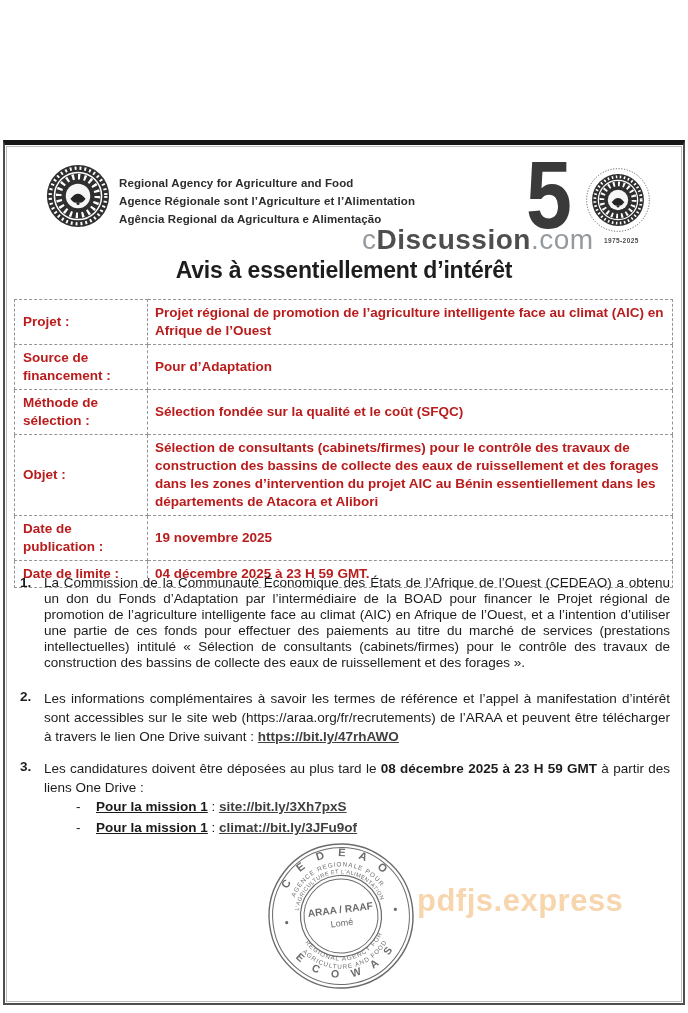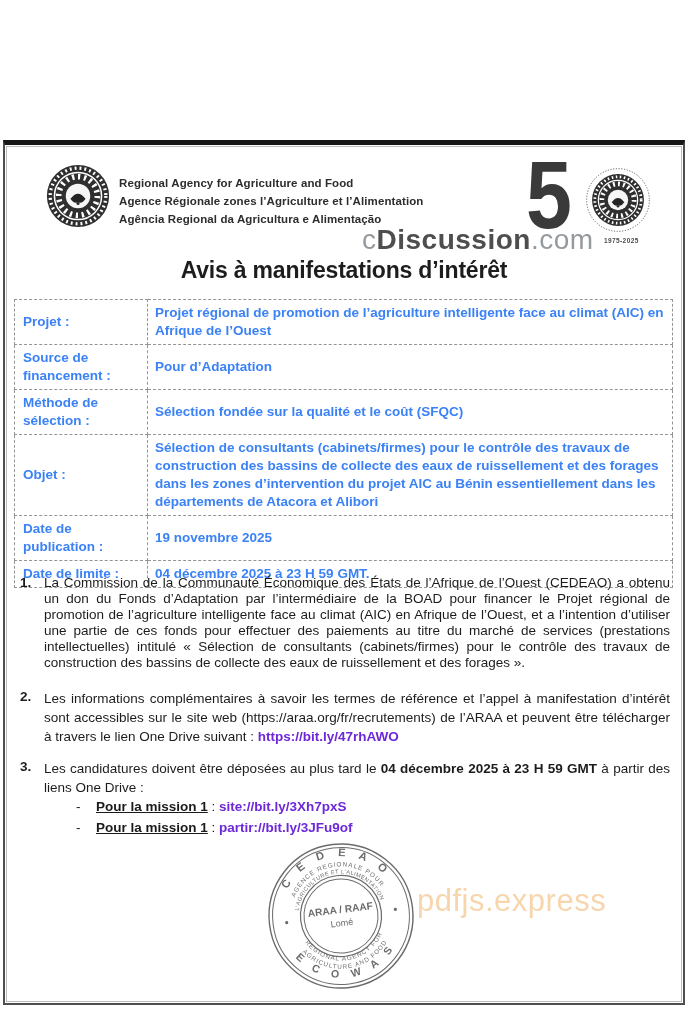--- a/index.html
+++ b/index.html
@@ -25,49 +25,49 @@
   .cdiscussion { position:absolute; left:362px; top:224px; font-size:28px; letter-spacing:.5px;
                  white-space:nowrap; opacity:.92; }
   .cd-prefix, .cd-suffix { color:#8d9296; font-weight:400; }
   .cd-main { color:#404040; font-weight:700; }
 
   .doc-title { position:absolute; left:0; right:0; top:257px; text-align:center;
                font-size:23px; font-weight:700; color:#1d1d1d; letter-spacing:-.2px; }
 
   
   .info-table { position:absolute; left:14px; top:299px; width:659px; border-collapse:collapse;
-                font-size:13.5px; line-height:18px; color:#3b82f6; }
+                font-size:13.5px; line-height:18px; color:#b91c1c; }
   .info-table td { border:1px dashed #949494; vertical-align:middle; font-weight:700; }
   .info-table td.lbl { width:133px; padding:4px 4px 4px 8px; }
   .info-table td.val { padding:4px 8px 4px 7px; }
 
   
   .para { position:absolute; left:20px; width:650px; display:flex; gap:8px;
           font-size:13.5px; color:#1c1c1c; }
   .para .num { width:16px; flex:none; font-weight:600; }
   .para .ptext { flex:1; text-align:justify; line-height:16px; }
   .p1 { top:575px; }
   .p2 { top:689px; } .p2 .ptext { line-height:19px; }
   .p3 { top:759px; } .p3 .ptext { line-height:19px; }
-  .doc-link { color:#6d28d9; font-weight:700; cursor:pointer; }
+  .doc-link { color:#404040; font-weight:700; text-decoration:underline; cursor:pointer; }
   .bold { font-weight:700; }
 
   .mission { position:absolute; left:76px; font-size:13.5px; color:#1a1a1a; white-space:nowrap; }
   .mission .dash { display:inline-block; width:20px; font-weight:400; }
   .mission .mlabel { font-weight:700; text-decoration:underline; }
   .mission-1 { top:799px; }
   .mission-2 { top:820px; }
 
   
   .stamp { position:absolute; left:256px; top:841px; width:170px; height:150px;
            transform:rotate(-7deg); opacity:.85; }
 
   
   .pdfjs { position:absolute; left:417px; top:883px; font-size:31px; color:#f7d6ae;
-           letter-spacing:.5px; white-space:nowrap; }
+           letter-spacing:.5px; white-space:nowrap;font-weight:bold; }
 </style>
 </head>
 <body>
 
 <div id="page">
 
   <svg width="0" height="0" style="position:absolute">
     <defs>
       <g id="ecowas-emblem">
         <circle cx="35" cy="35" r="33" fill="#2f2f2f"></circle>
@@ -84,36 +84,36 @@
   <div class="frame-outer">
     <div class="frame-inner"></div>
   </div>
 
   <svg class="ecowas-logo-left" viewBox="0 0 70 70">
     <use href="#ecowas-emblem"></use>
   </svg>
 
   <div class="agency-lines">
     <div>Regional Agency for Agriculture and Food</div>
-    <div>Agence Régionale zones l’Agriculture et l’Alimentation</div>
+    <div>Agence Régionale sont l’Agriculture et l’Alimentation</div>
     <div>Agência Regional da Agricultura e Alimentação</div>
   </div>
 
   <div class="fifty-wrap">
     <span class="numeral-five">5</span>
     <svg class="fifty-emblem" viewBox="0 0 70 70">
       <circle cx="35" cy="35" r="34.3" fill="none" stroke="#4a4a4a" stroke-width="1" stroke-dasharray="1.2 1.8"></circle>
       <use href="#ecowas-emblem" transform="translate(35,35) scale(0.86) translate(-35,-35)"></use>
     </svg>
     <span class="anniv-years">1975-2025</span>
   </div>
 
   <div class="cdiscussion"><span class="cd-prefix">c</span><span class="cd-main">Discussion</span><span class="cd-suffix">.com</span></div>
 
-  <div class="doc-title">Avis à manifestations d’intérêt</div>
+  <div class="doc-title">Avis à essentiellement d’intérêt</div>
 
   <table class="info-table">
     <tbody>
         <tr>
       <td class="lbl">Projet :</td>
       <td class="val">Projet régional de promotion de l’agriculture intelligente face au climat (AIC) en Afrique de l’Ouest</td>
     </tr>
     <tr>
       <td class="lbl">Source de financement :</td>
       <td class="val">Pour d’Adaptation</td>
@@ -142,26 +142,26 @@
     <span class="ptext">La Commission de la Communauté Économique des États de l’Afrique de l’Ouest (CEDEAO) a obtenu un don du Fonds d’Adaptation par l’intermédiaire de la BOAD pour financer le Projet régional de promotion de l’agriculture intelligente face au climat (AIC) en Afrique de l’Ouest, et a l’intention d’utiliser une partie de ces fonds pour effectuer des paiements au titre du marché de services (prestations intellectuelles) intitulé « Sélection de consultants (cabinets/firmes) pour le contrôle des travaux de construction des bassins de collecte des eaux de ruissellement et des forages ».</span>
   </div>
 
   <div class="para p2">
     <span class="num">2.</span>
     <span class="ptext"><span>Les informations complémentaires à savoir les termes de référence et l’appel à manifestation d’intérêt sont accessibles sur le site web (https://araa.org/fr/recrutements) de l’ARAA et peuvent être télécharger à travers le lien One Drive suivant : </span><a class="doc-link">https://bit.ly/47rhAWO</a></span>
   </div>
 
   <div class="para p3">
     <span class="num">3.</span>
-    <span class="ptext"><span>Les candidatures doivent être déposées au plus tard le </span><span class="bold">04 décembre 2025 à 23 H 59 GMT</span><span> à partir des liens One Drive :</span></span>
+    <span class="ptext"><span>Les candidatures doivent être déposées au plus tard le </span><span class="bold">08 décembre 2025 à 23 H 59 GMT</span><span> à partir des liens One Drive :</span></span>
   </div>
 
   <div class="mission mission-1"><span class="dash">-</span><span class="mlabel">Pour la mission 1</span><span> :  </span><a class="doc-link">site://bit.ly/3Xh7pxS</a></div>
 
-  <div class="mission mission-2"><span class="dash">-</span><span class="mlabel">Pour la mission 1</span><span> :  </span><a class="doc-link">partir://bit.ly/3JFu9of</a></div>
+  <div class="mission mission-2"><span class="dash">-</span><span class="mlabel">Pour la mission 1</span><span> :  </span><a class="doc-link">climat://bit.ly/3JFu9of</a></div>
 
   <svg class="stamp" viewBox="0 0 160 148">
     <g fill="none" stroke="#525252">
       <circle cx="80" cy="74" r="71" stroke-width="1.4"></circle>
       <circle cx="80" cy="74" r="67.5" stroke-width="1"></circle>
       <circle cx="80" cy="74" r="40" stroke-width="1.2"></circle>
       <circle cx="80" cy="74" r="36.5" stroke-width="1"></circle>
     </g>
     <circle cx="26" cy="74" r="1.6" fill="#525252"></circle>
     <circle cx="134" cy="74" r="1.6" fill="#525252"></circle>

